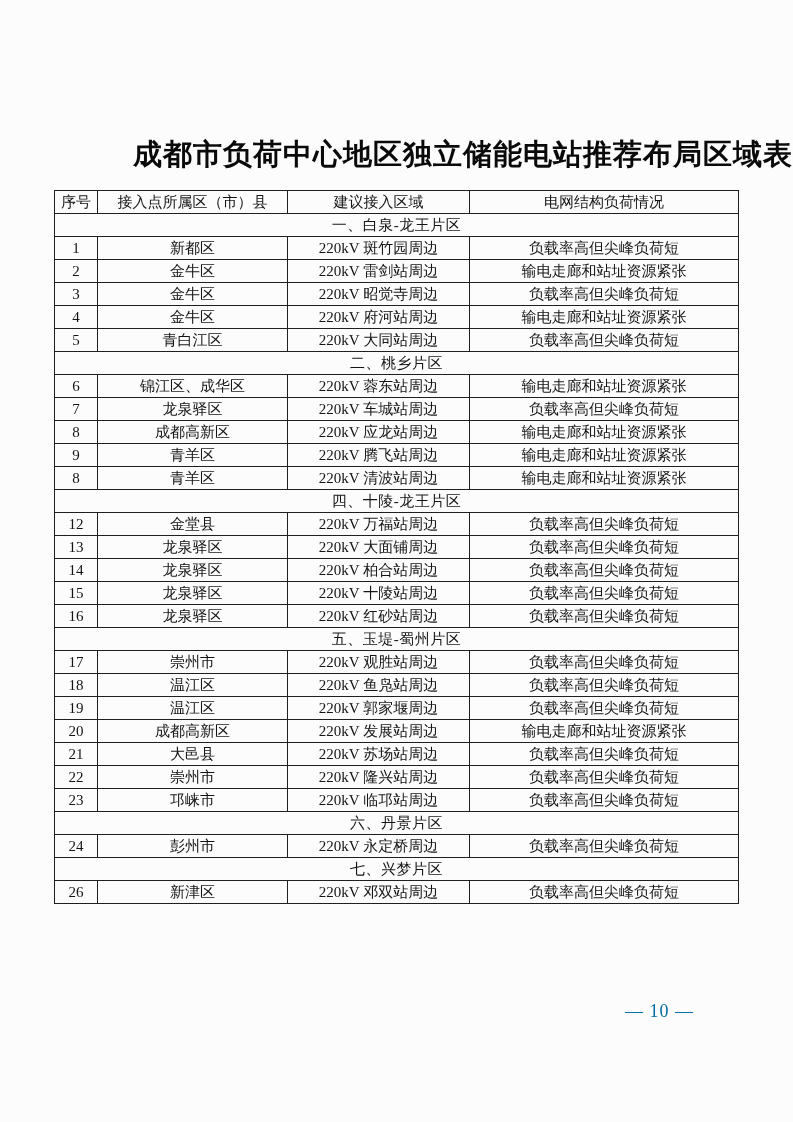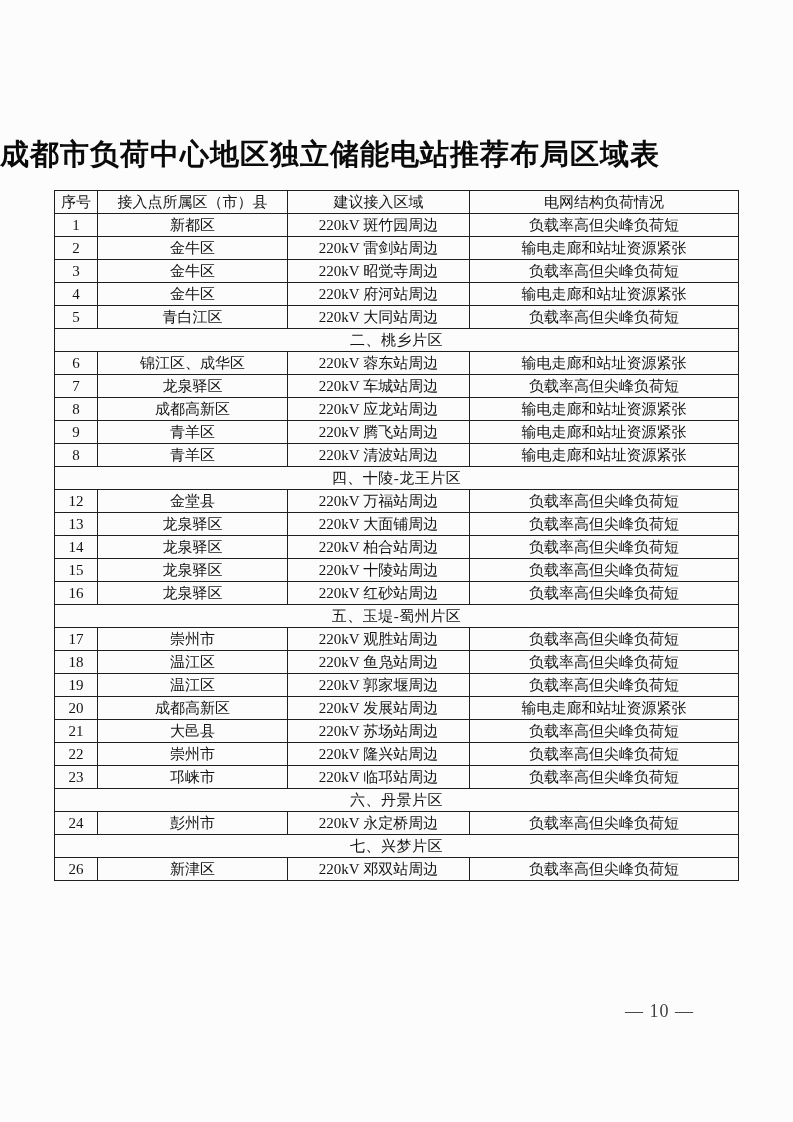--- a/index.html
+++ b/index.html
@@ -11,21 +11,21 @@
     height: 1122px;
     background: #fcfcfc;
     color: #141414;
     font-family: "Liberation Serif", serif;
     position: relative;
     overflow: hidden;
   }
   .doc-title {
     margin: 0;
     padding-top: 135px;
-    text-align: left;
+    text-align: right;
     font-family: "Liberation Sans", sans-serif;
     font-weight: bold;
     font-size: 29px;
     letter-spacing: 1px;
     color: #0a0a0a;
   }
   table.doc-table {
     width: 684px;
     margin: 15px auto 0 auto;
     border-collapse: collapse;
@@ -55,21 +55,21 @@
   }
   .doc-table td.section-cell {
     font-size: 15px;
     letter-spacing: 0.5px;
   }
   .page-number {
     position: absolute;
     top: 1001px;
     right: 99px;
     font-size: 18px;
-    color: #404040;
+    color: #0369a1;
     letter-spacing: 1px;
     font-family: "Liberation Serif", serif;
   }
 </style>
 </head>
 <body>
 
 <h1 class="doc-title">成都市负荷中心地区独立储能电站推荐布局区域表</h1>
 
 <table class="doc-table">
@@ -82,20 +82,23 @@
   <thead>
     <tr>
       <th>序号</th>
       <th>接入点所属区（市）县</th>
       <th>建议接入区域</th>
       <th>电网结构负荷情况</th>
     </tr>
   </thead>
   <tbody>
       <tr>
+        <td colspan="4" class="section-cell">一、白泉-龙王片区</td>
+      </tr>
+      <tr>
         <td>1</td>
         <td>新都区</td>
         <td>220kV 斑竹园周边</td>
         <td>负载率高但尖峰负荷短</td>
       </tr>
       <tr>
         <td>2</td>
         <td>金牛区</td>
         <td>220kV 雷剑站周边</td>
         <td>输电走廊和站址资源紧张</td>

